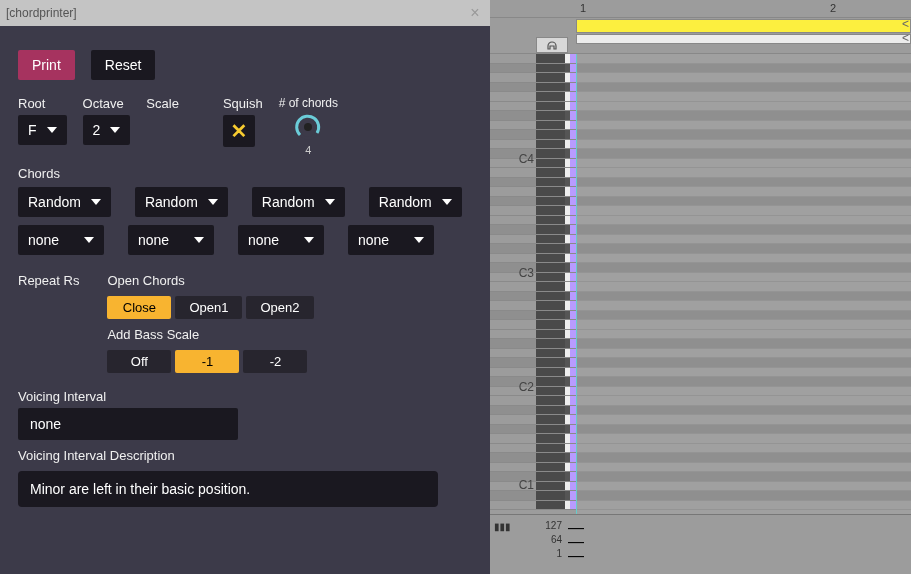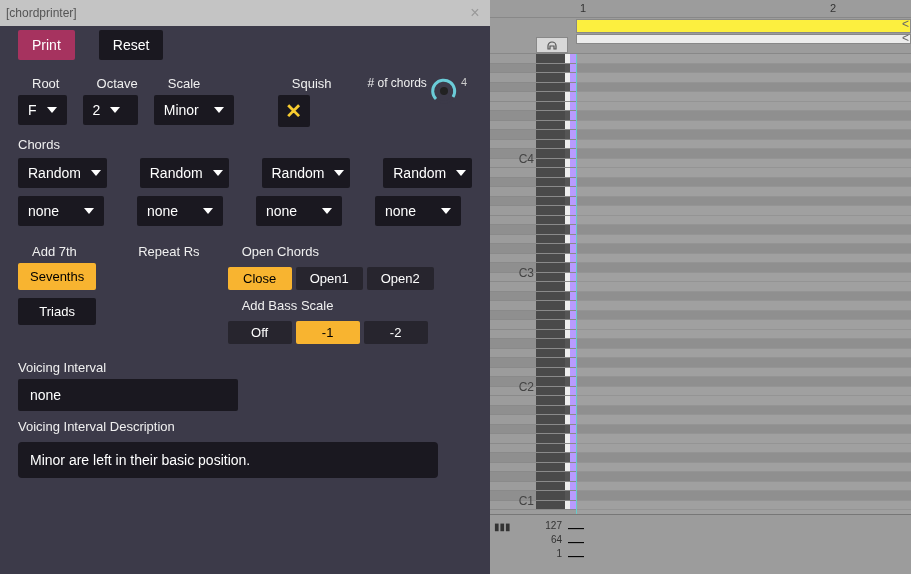--- a/index.html
+++ b/index.html
@@ -1,39 +1,39 @@
 <!DOCTYPE html>
 <html><head>
 <meta charset="utf-8">
 <style>
 * { box-sizing: border-box; margin: 0; padding: 0; font-family: Arial, Helvetica, sans-serif; }
 body { width: 911px; height: 574px; overflow: hidden; background: #cccccc; display: flex; }
 .panel { width: 490px; height: 574px; background: #3c3a49; position: relative; }
 .titlebar { height: 26px; background: #c4c4c4; display: flex; align-items: center; padding: 0 6px; justify-content: space-between; }
 .titlebar-text { font-size: 12px; color: #555; }
 .titlebar-close { width: 18px; height: 18px; display: flex; align-items: center; justify-content: center; color: #999; cursor: pointer; }
-.toolbar { display: flex; align-items: center; padding: 4px 18px 8px; gap: 24px; }
+.toolbar { display: flex; align-items: center; padding: 24px 18px 8px; gap: 16px; }
 .btn { border: none; padding: 7px 14px; font-size: 14px; cursor: pointer; border-radius: 2px; }
 .btn-primary { background: #a6335f; color: #fff; }
 .btn-dark { background: #1a1820; color: #fff; }
 .btn-orange { background: #f8b430; color: #000; font-size: 13px; padding: 3px 10px; }
 .toolbar-right { margin-left: auto; display: flex; gap: 8px; }
 .row { display: flex; align-items: flex-end; padding: 4px 18px; gap: 16px; }
 .field { display: flex; flex-direction: column; gap: 4px; }
-.label { font-size: 13px; color: #f0f0f0; margin-left: 14px; }
+.label { font-size: 13px; color: #f0f0f0; }
 .select { background: #1a1820; color: #fff; border: none; padding: 7px 10px; font-size: 14px; display: flex; align-items: center; gap: 10px; cursor: pointer; border-radius: 2px; }
 .select .caret { width: 0; height: 0; border-left: 5px solid transparent; border-right: 5px solid transparent; border-top: 6px solid #fff; }
 .squish-btn { width: 32px; height: 32px; background: #1a1820; display: flex; align-items: center; justify-content: center; cursor: pointer; border-radius: 2px; }
 .squish-x { color: #f8cc30; font-size: 20px; font-weight: bold; }
-.knob-wrap { display: flex; flex-direction: row; gap: 2px; margin-left: 20px; }
+.knob-wrap { display: flex; flex-direction: column; align-items: center; gap: 2px; margin-left: 0; }
 .knob-label { font-size: 12px; color: #f0f0f0; }
 .knob { width: 30px; height: 30px; }
 .knob-val { font-size: 11px; color: #ccc; }
 .section-label { font-size: 13px; color: #f0f0f0; padding: 6px 18px 2px; }
-.chord-row { display: flex; padding: 4px 18px; gap: 33px; }
+.chord-row { display: flex; padding: 4px 18px; gap: 24px; }
 .select-w { min-width: 86px; justify-content: space-between; }
 .btn-group { display: flex; flex-direction: column; gap: 8px; }
 .mini-btn { border: none; padding: 6px 12px; font-size: 13px; cursor: pointer; border-radius: 2px; min-width: 70px; }
 .mini-dark { background: #1a1820; color: #fff; }
 .mini-orange { background: #f8b430; color: #000; }
 .seg-row { display: flex; gap: 4px; }
 .seg-btn { border: none; padding: 4px 14px; font-size: 13px; cursor: pointer; border-radius: 2px; background: #27252e; color: #fff; min-width: 64px; }
 .seg-active { background: #f8b430; color: #000; }
 .voicing-select { background: #1a1820; color: #fff; border: none; padding: 8px 12px; font-size: 14px; width: 220px; display: flex; justify-content: space-between; align-items: center; cursor: pointer; border-radius: 2px; }
 .desc-box { background: #1a1820; color: #fff; font-size: 14px; padding: 10px 12px; margin: 6px 18px; border-radius: 4px; width: 420px; }
@@ -80,24 +80,20 @@
     </div>
     <div class="field">
       <span class="label">Octave</span>
       <div class="select">
         <span>2</span>
           <span class="caret"></span>
       </div>
     </div>
     <div class="field">
       <span class="label">Scale</span>
-      <div class="select" style="min-width:80px; justify-content:space-between;">
-        <span>Minor</span>
-          <span class="caret"></span>
-      </div>
     </div>
     <div class="field" style="margin-left:28px;">
       <span class="label">Squish</span>
       <div class="squish-btn">
         <span class="squish-x">✕</span>
       </div>
     </div>
     <div class="knob-wrap">
       <span class="knob-label"># of chords</span>
       <svg class="knob" viewBox="0 0 30 30">
@@ -143,27 +139,20 @@
         <span class="caret"></span>
       </div>
     <div class="select select-w">
         <span>none</span>
         <span class="caret"></span>
       </div>
   </div>
 
   <div class="row" style="align-items:flex-start; padding-top:14px; gap:28px;">
     <div class="field">
-      <span class="label">Add 7th</span>
-      <div class="btn-group">
-        <button class="mini-btn mini-orange">Sevenths</button>
-        <button class="mini-btn mini-dark">Triads</button>
-      </div>
-    </div>
-    <div class="field">
       <span class="label">Repeat Rs</span>
     </div>
     <div class="field" style="gap:8px;">
       <span class="label">Open Chords</span>
       <div class="seg-row">
         <button class="seg-btn seg-active">Close</button>
         <button class="seg-btn">Open1</button>
         <button class="seg-btn">Open2</button>
       </div>
       <span class="label">Add Bass Scale</span>
@@ -201,21 +190,21 @@
           <path d="M2 7 A4 4 0 0 1 10 7 V10 H8 V7 H4 V10 H2 Z" fill="none" stroke="#555" stroke-width="1.2"></path>
         </svg>
     </div>
   </div>
 
   <div class="piano-scroll">
     <div class="key-col">
       <span class="key-label" style="top:98px;">C4</span>
       <span class="key-label" style="top:212px;">C3</span>
       <span class="key-label" style="top:326px;">C2</span>
-      <span class="key-label" style="top:440px;">C1</span>
+      <span class="key-label" style="top:424px;">C1</span>
     <div class="note-lane">
           <div style="width: 30px; height: 100%; background: rgb(74, 74, 74); margin-left: 46px;"></div>
           <div style="width: 6px; height: 100%; background: rgb(238, 238, 238);"></div>
           <div style="width: 6px; height: 100%; background: rgb(184, 155, 255);"></div>
         </div>
         <div class="note-lane black">
           <div style="width: 30px; height: 100%; background: rgb(74, 74, 74); margin-left: 46px;"></div>
           <div style="width: 6px; height: 100%; background: rgb(85, 85, 85);"></div>
           <div style="width: 6px; height: 100%; background: rgb(184, 155, 255);"></div>
         </div>

